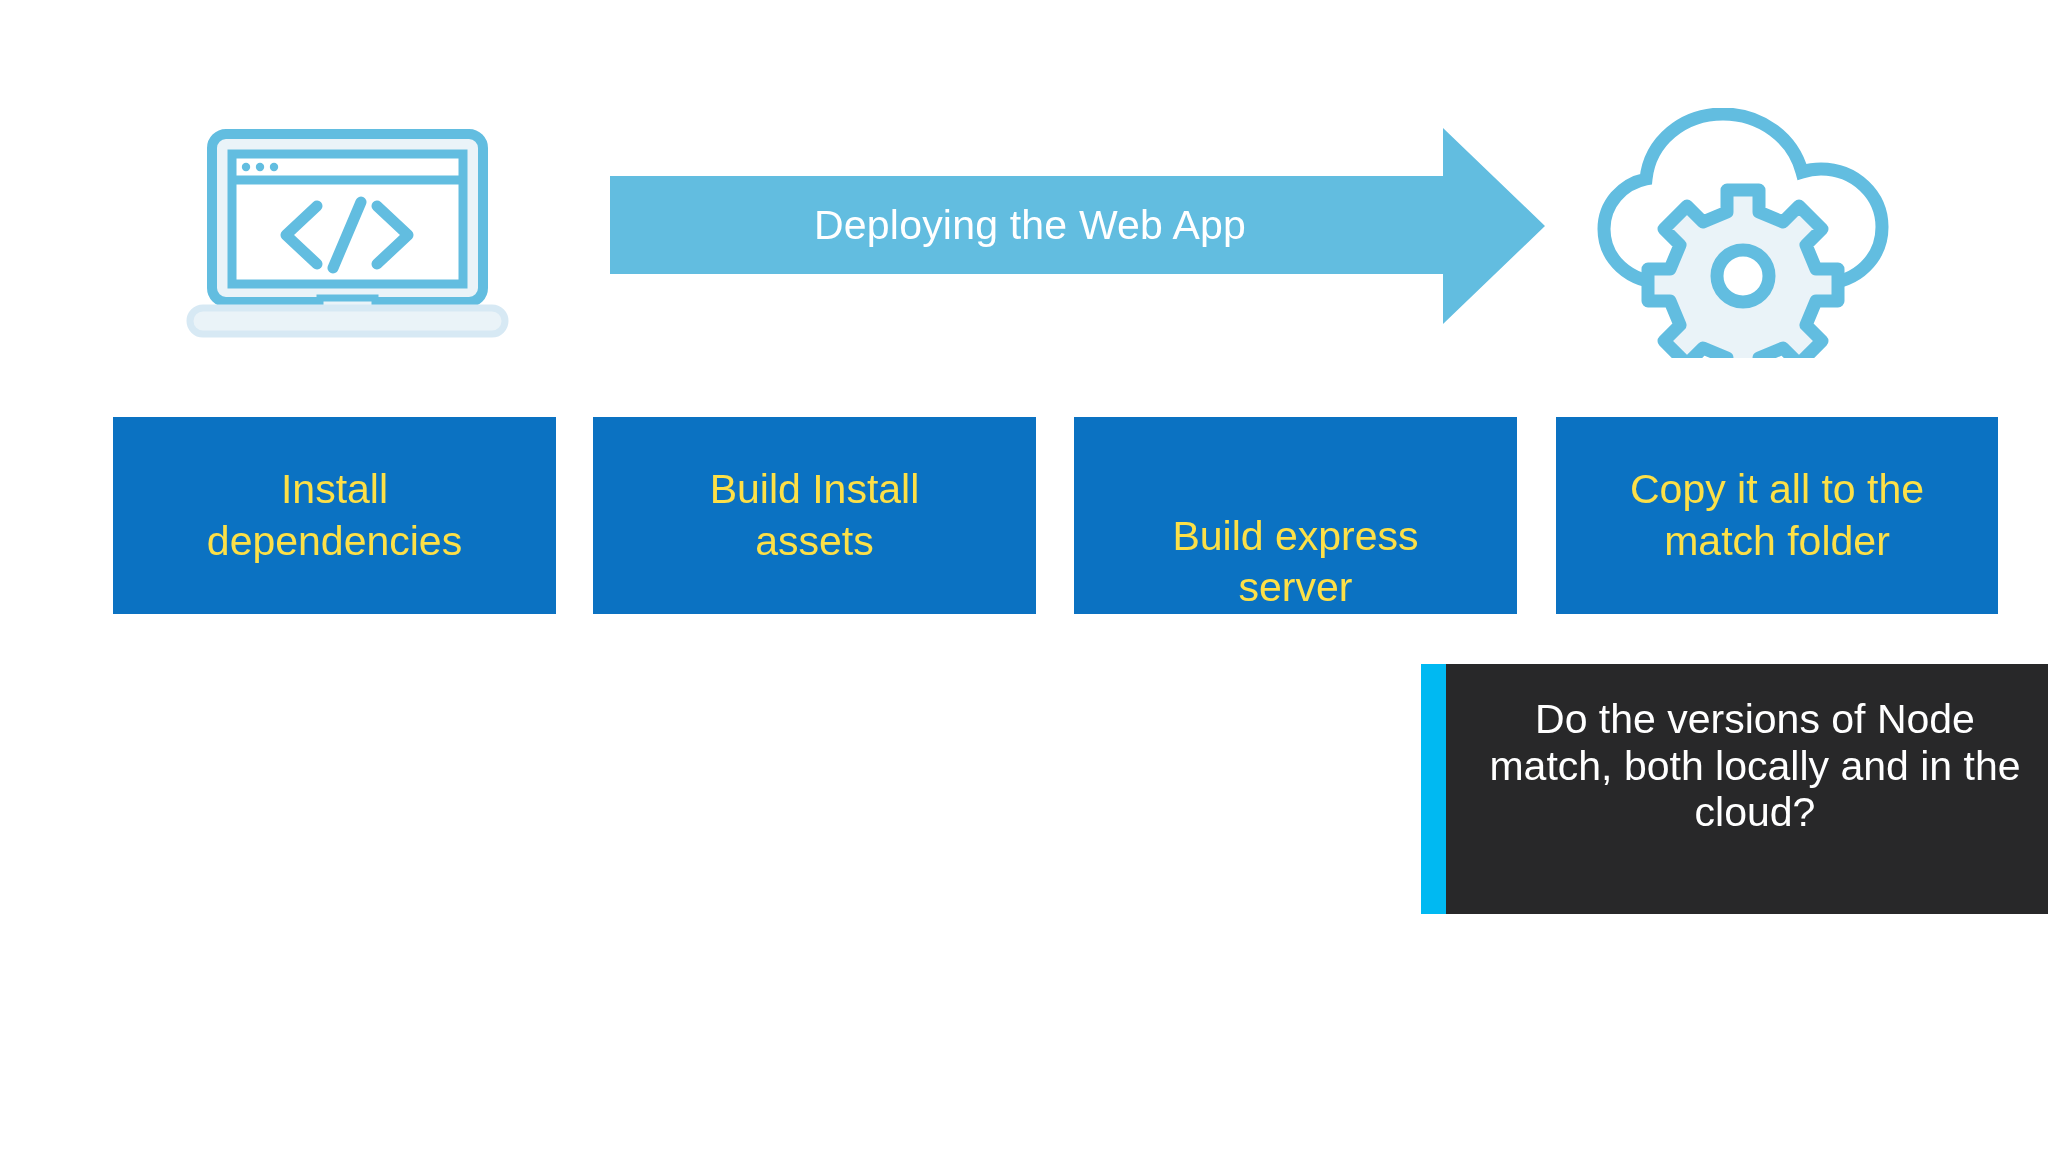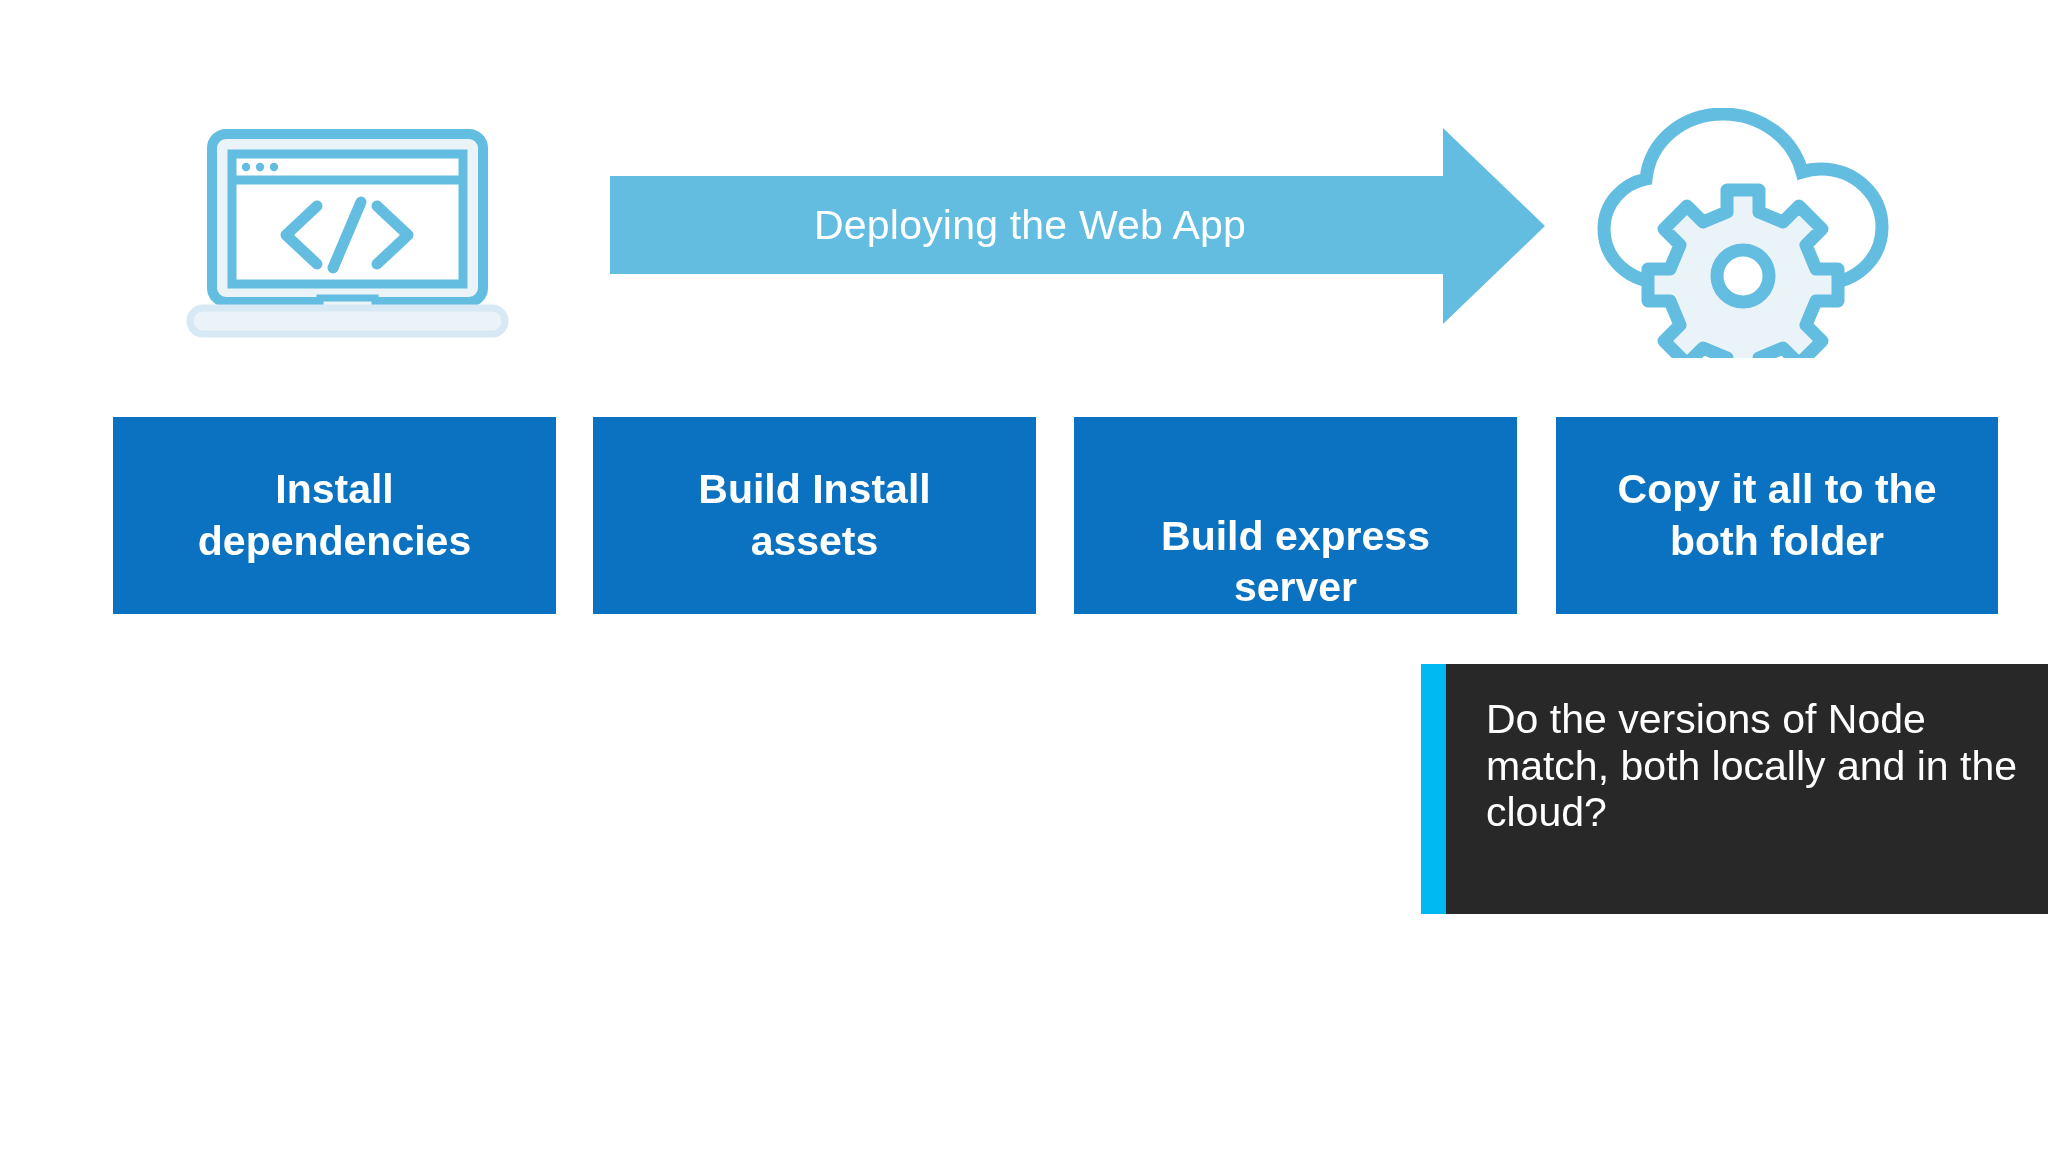--- a/index.html
+++ b/index.html
@@ -67,40 +67,41 @@
     top: 417px;
     height: 197px;
     background: #0b72c2;
     display: flex;
     align-items: center;
     justify-content: center;
     box-sizing: border-box;
     padding: 0 10px;
   }
   .step-box-label {
-    color: #ffffff;
+    color: #fde047;
     font-size: 41px;
-    font-weight: 700;
+    font-weight: 400;
     line-height: 1.26;
     text-align: center;
     white-space: pre-line;
   }
   #step-box-0 { left: 113px;  width: 443px; }
   #step-box-1 { left: 593px;  width: 443px; }
   #step-box-2 { left: 1074px; width: 443px; align-items: flex-end; }
   #step-box-3 { left: 1556px; width: 442px; }
 
   
   #callout {
     position: absolute;
     left: 1421px;
     top: 664px;
     width: 627px;
     height: 250px;
     display: flex;
+    text-align: center;
   }
   #callout-accent-bar {
     width: 25px;
     height: 100%;
     background: #00b9f2;
     flex: 0 0 auto;
   }
   #callout-body {
     flex: 1 1 auto;
     background: #282829;
@@ -180,21 +181,21 @@
   <div class="step-box" id="step-box-1">
     <span class="step-box-label">Build Install
 assets</span>
   </div>
   <div class="step-box" id="step-box-2">
     <span class="step-box-label">Build express
 server</span>
   </div>
   <div class="step-box" id="step-box-3">
     <span class="step-box-label">Copy it all to the
-both folder</span>
+match folder</span>
   </div>
 
   <div id="callout">
     <div id="callout-accent-bar"></div>
     <div id="callout-body">
       <div id="callout-text">Do the versions of Node match, both locally and in the cloud?</div>
     </div>
   </div>
 
 </div>

